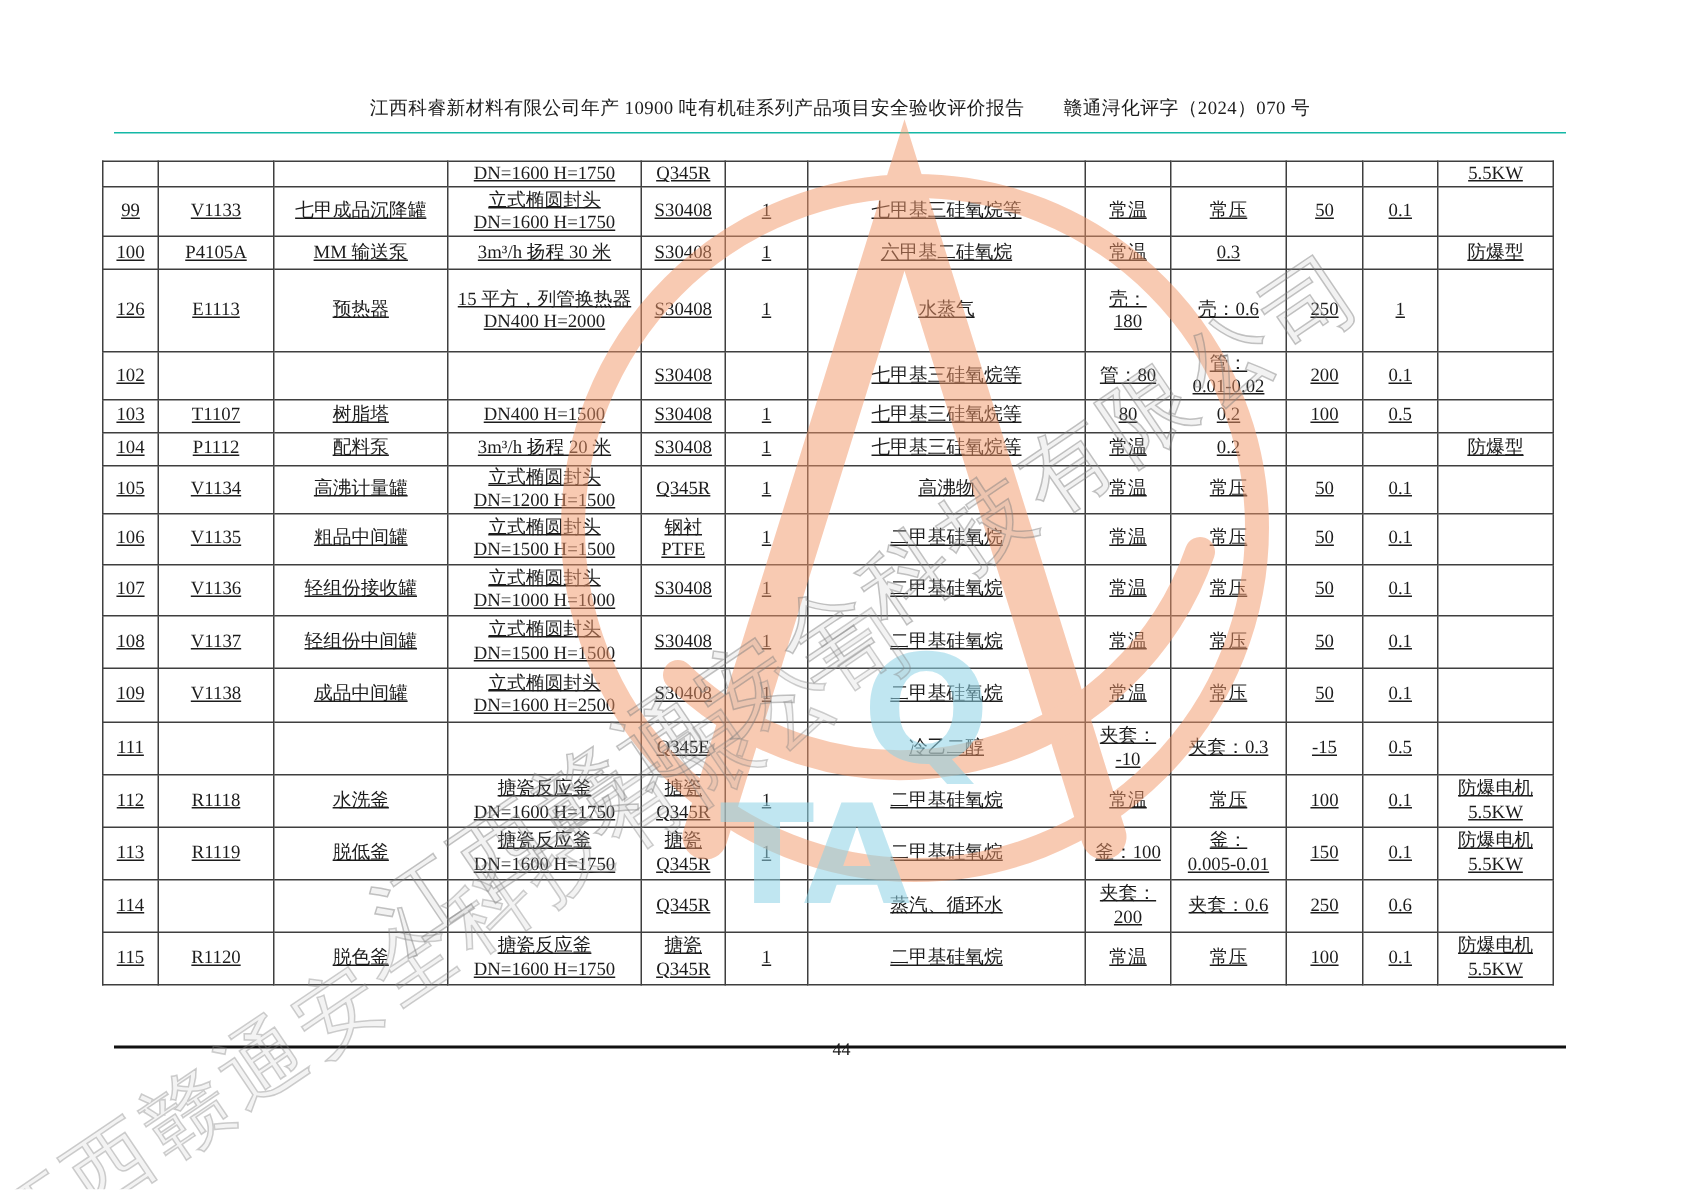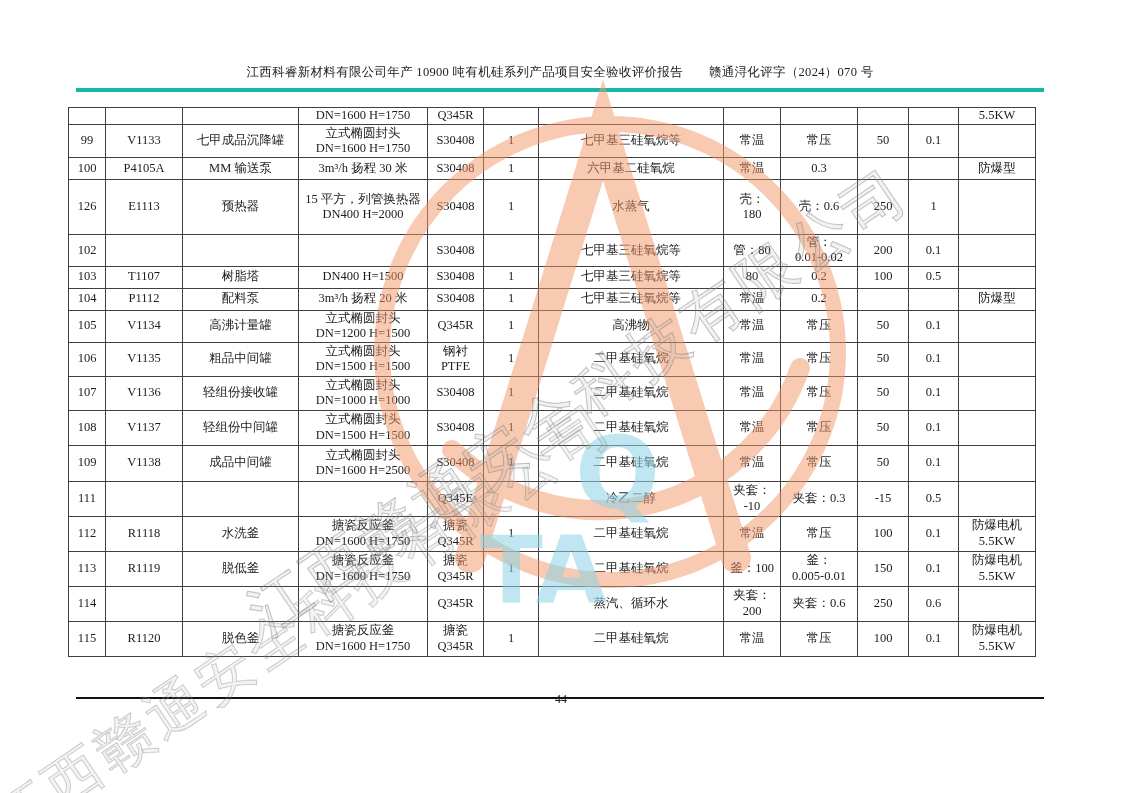--- a/index.html
+++ b/index.html
@@ -3,26 +3,26 @@
 <meta charset="utf-8">
 <style>
   html,body{margin:0;padding:0;}
   body{
     width:1122px;height:793px;background:#ffffff;position:relative;overflow:hidden;
     font-family:"Liberation Serif","DejaVu Serif",serif;color:#1c1c1c;
   }
   .doc-header{
     position:absolute;top:64px;left:76px;width:968px;
     text-align:center;font-size:12.5px;letter-spacing:.3px;
-    border-bottom:4px solid #14b8a6;padding-bottom:7px;white-space:nowrap;
+    border-bottom:1px solid #14b8a6;padding-bottom:7px;white-space:nowrap;
   }
   .doc-header .ttl{margin-right:26px;}
   .equip-table{
     position:absolute;top:107px;left:68px;width:967px;
-    border-collapse:collapse;table-layout:fixed;font-size:12.5px;
+    border-collapse:collapse;table-layout:fixed;font-size:12.5px;text-decoration:underline;
   }
   .equip-table td{
     border:1px solid #3f3f3f;text-align:center;vertical-align:middle;
     padding:0 2px;white-space:pre-line;line-height:1.22;overflow:hidden;
   }
   .equip-table tr:nth-child(1) td{height:16px;}
   .equip-table tr:nth-child(2) td{height:32px;}
   .equip-table tr:nth-child(3) td{height:21px;}
   .equip-table tr:nth-child(4) td{height:54px;}
   .equip-table tr:nth-child(5) td{height:29px;}

